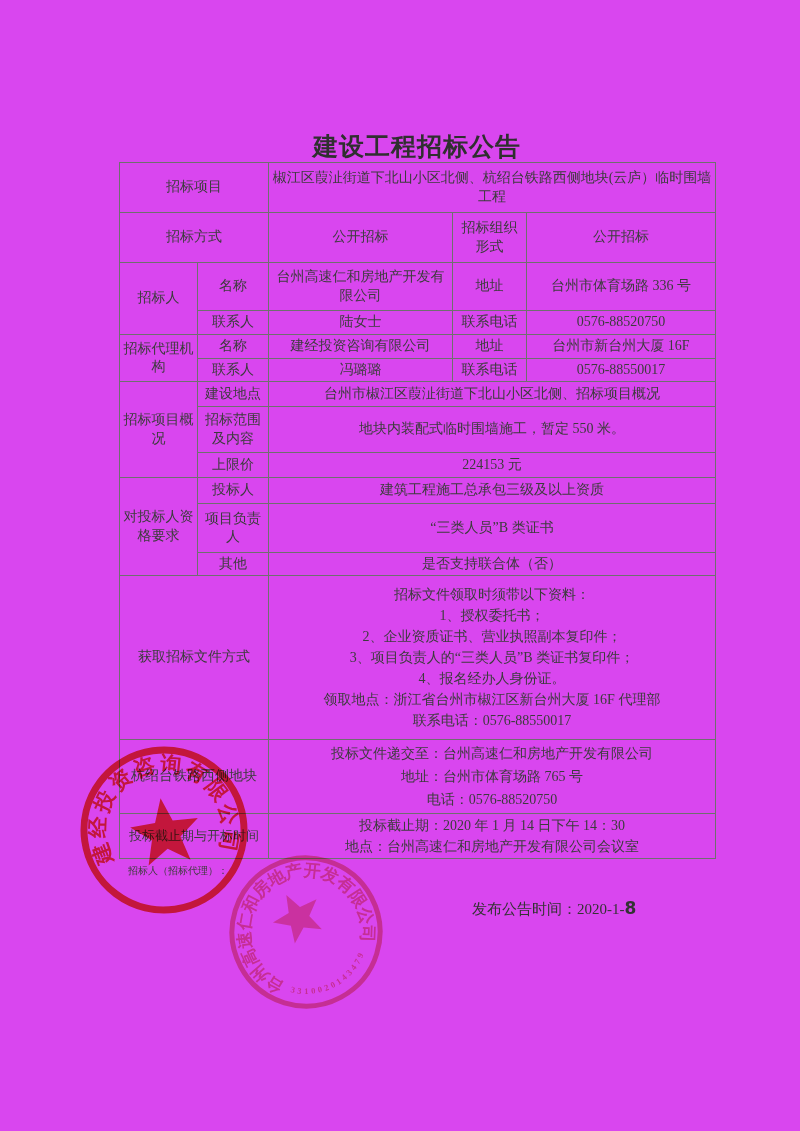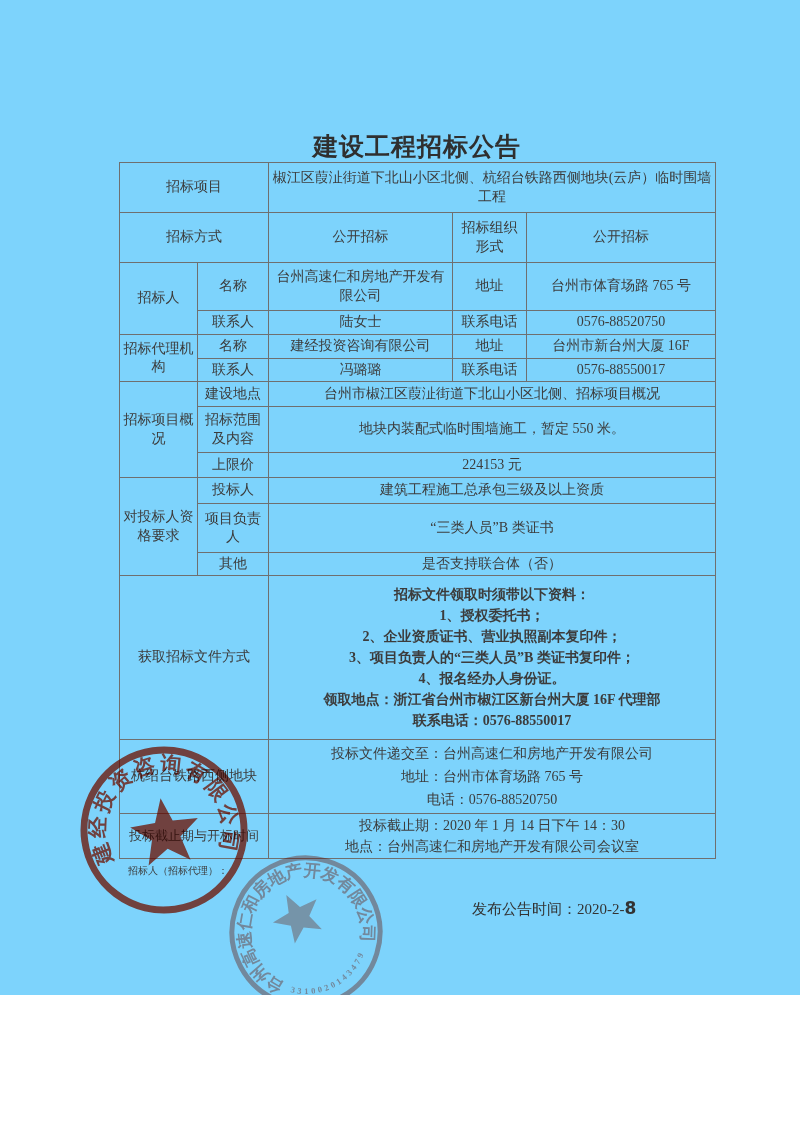--- a/index.html
+++ b/index.html
@@ -1,26 +1,26 @@
 <!DOCTYPE html>
 <html><head>
 <meta charset="utf-8">
 <style>
   html,body{margin:0;padding:0;background:#ffffff;}
-  .page{position:relative;width:800px;height:995px;background:#7dd3fc;overflow:hidden;
+  .page{position:relative;width:800px;height:1131px;background:#d946ef;overflow:hidden;
         font-family:"Liberation Serif","DejaVu Serif",serif;color:#3a3a3a;}
   .title{position:absolute;left:119px;top:130px;width:596px;text-align:center;
          font-size:25px;font-weight:700;letter-spacing:1px;color:#2f2f2f;}
   table.doc{position:absolute;left:119px;top:162px;width:596px;border-collapse:collapse;
             table-layout:fixed;font-size:14px;color:#3c3c3c;}
   table.doc td{border:1px solid #6f6f6f;text-align:center;vertical-align:middle;
                padding:1px 3px;line-height:1.32;word-break:break-all;}
   td.wide-val{padding:1px 12px;margin-top:44px;}
   td.ml{text-align:left;vertical-align:top;padding:12px 6px 4px 9px;}
-  td.ml .cl{line-height:21px;font-weight:bold;}
+  td.ml .cl{line-height:21px;}
   td.ml3 .cl{line-height:23px;}
   td.ml2 .cl{line-height:21px;}
   td.ml3, td.ml2{text-align:left;vertical-align:middle;padding:2px 6px 2px 9px;margin-top:16px;}
   .sign-line{position:absolute;left:128px;top:864px;font-size:10px;color:#3c3c3c;}
   .publish{position:absolute;left:472px;top:898px;font-size:15px;color:#333;}
   .publish .day{font-weight:700;font-size:17px;font-family:"DejaVu Sans",sans-serif;}
   .stamp{position:absolute;mix-blend-mode:multiply;pointer-events:none;}
   .stamp1{left:76px;top:742px;width:176px;height:176px;opacity:0.9;transform:rotate(-8deg);}
   .stamp2{left:226px;top:852px;width:160px;height:160px;opacity:0.72;transform:rotate(-28deg);}
   .stamp text{font-family:"Liberation Serif","DejaVu Serif",serif;font-weight:700;}
@@ -49,21 +49,21 @@
         <td colspan="2">招标方式</td>
         <td>公开招标</td>
         <td>招标组织形式</td>
         <td>公开招标</td>
       </tr>
       <tr style="height:48px">
         <td rowspan="2">招标人</td>
         <td>名称</td>
         <td>台州高速仁和房地产开发有限公司</td>
         <td>地址</td>
-        <td>台州市体育场路 765 号</td>
+        <td>台州市体育场路 336 号</td>
       </tr>
       <tr style="height:24px">
         <td>联系人</td>
         <td>陆女士</td>
         <td>联系电话</td>
         <td>0576-88520750</td>
       </tr>
       <tr style="height:24px">
         <td rowspan="2">招标代理机构</td>
         <td>名称</td>
@@ -128,21 +128,21 @@
         <td colspan="3" class="ml2">
           <div class="cl">投标截止期：2020 年 1 月 14 日下午 14：30</div>
           <div class="cl">地点：台州高速仁和房地产开发有限公司会议室</div>
         </td>
       </tr>
     </tbody>
   </table>
 
   <div class="sign-line">招标人（招标代理）：</div>
 
-  <div class="publish"><span>发布公告时间：</span><span>2020-2-</span><span class="day">8</span></div>
+  <div class="publish"><span>发布公告时间：</span><span>2020-1-</span><span class="day">8</span></div>
 
   <svg class="stamp stamp1" viewBox="0 0 176 176">
     <circle cx="88" cy="88" r="80" fill="none" stroke="#e23a2b" stroke-width="7"></circle>
     <polygon points="89,56 97.9,79.8 123.2,80.9 103.4,96.7 110.2,121.1 89,107.1 67.8,121.1 74.6,96.7 54.8,80.9 80.1,79.8" fill="#e23a2b"></polygon>
     <defs>
       <path id="s1arc" d="M 39.7 121.8 A 59 59 0 1 1 136.3 121.8" fill="none"></path>
     </defs>
     <text font-size="21" fill="#e23a2b">
       <textPath href="#s1arc" startOffset="12" textLength="238" lengthAdjust="spacing">建经投资咨询有限公司</textPath>
     </text>

